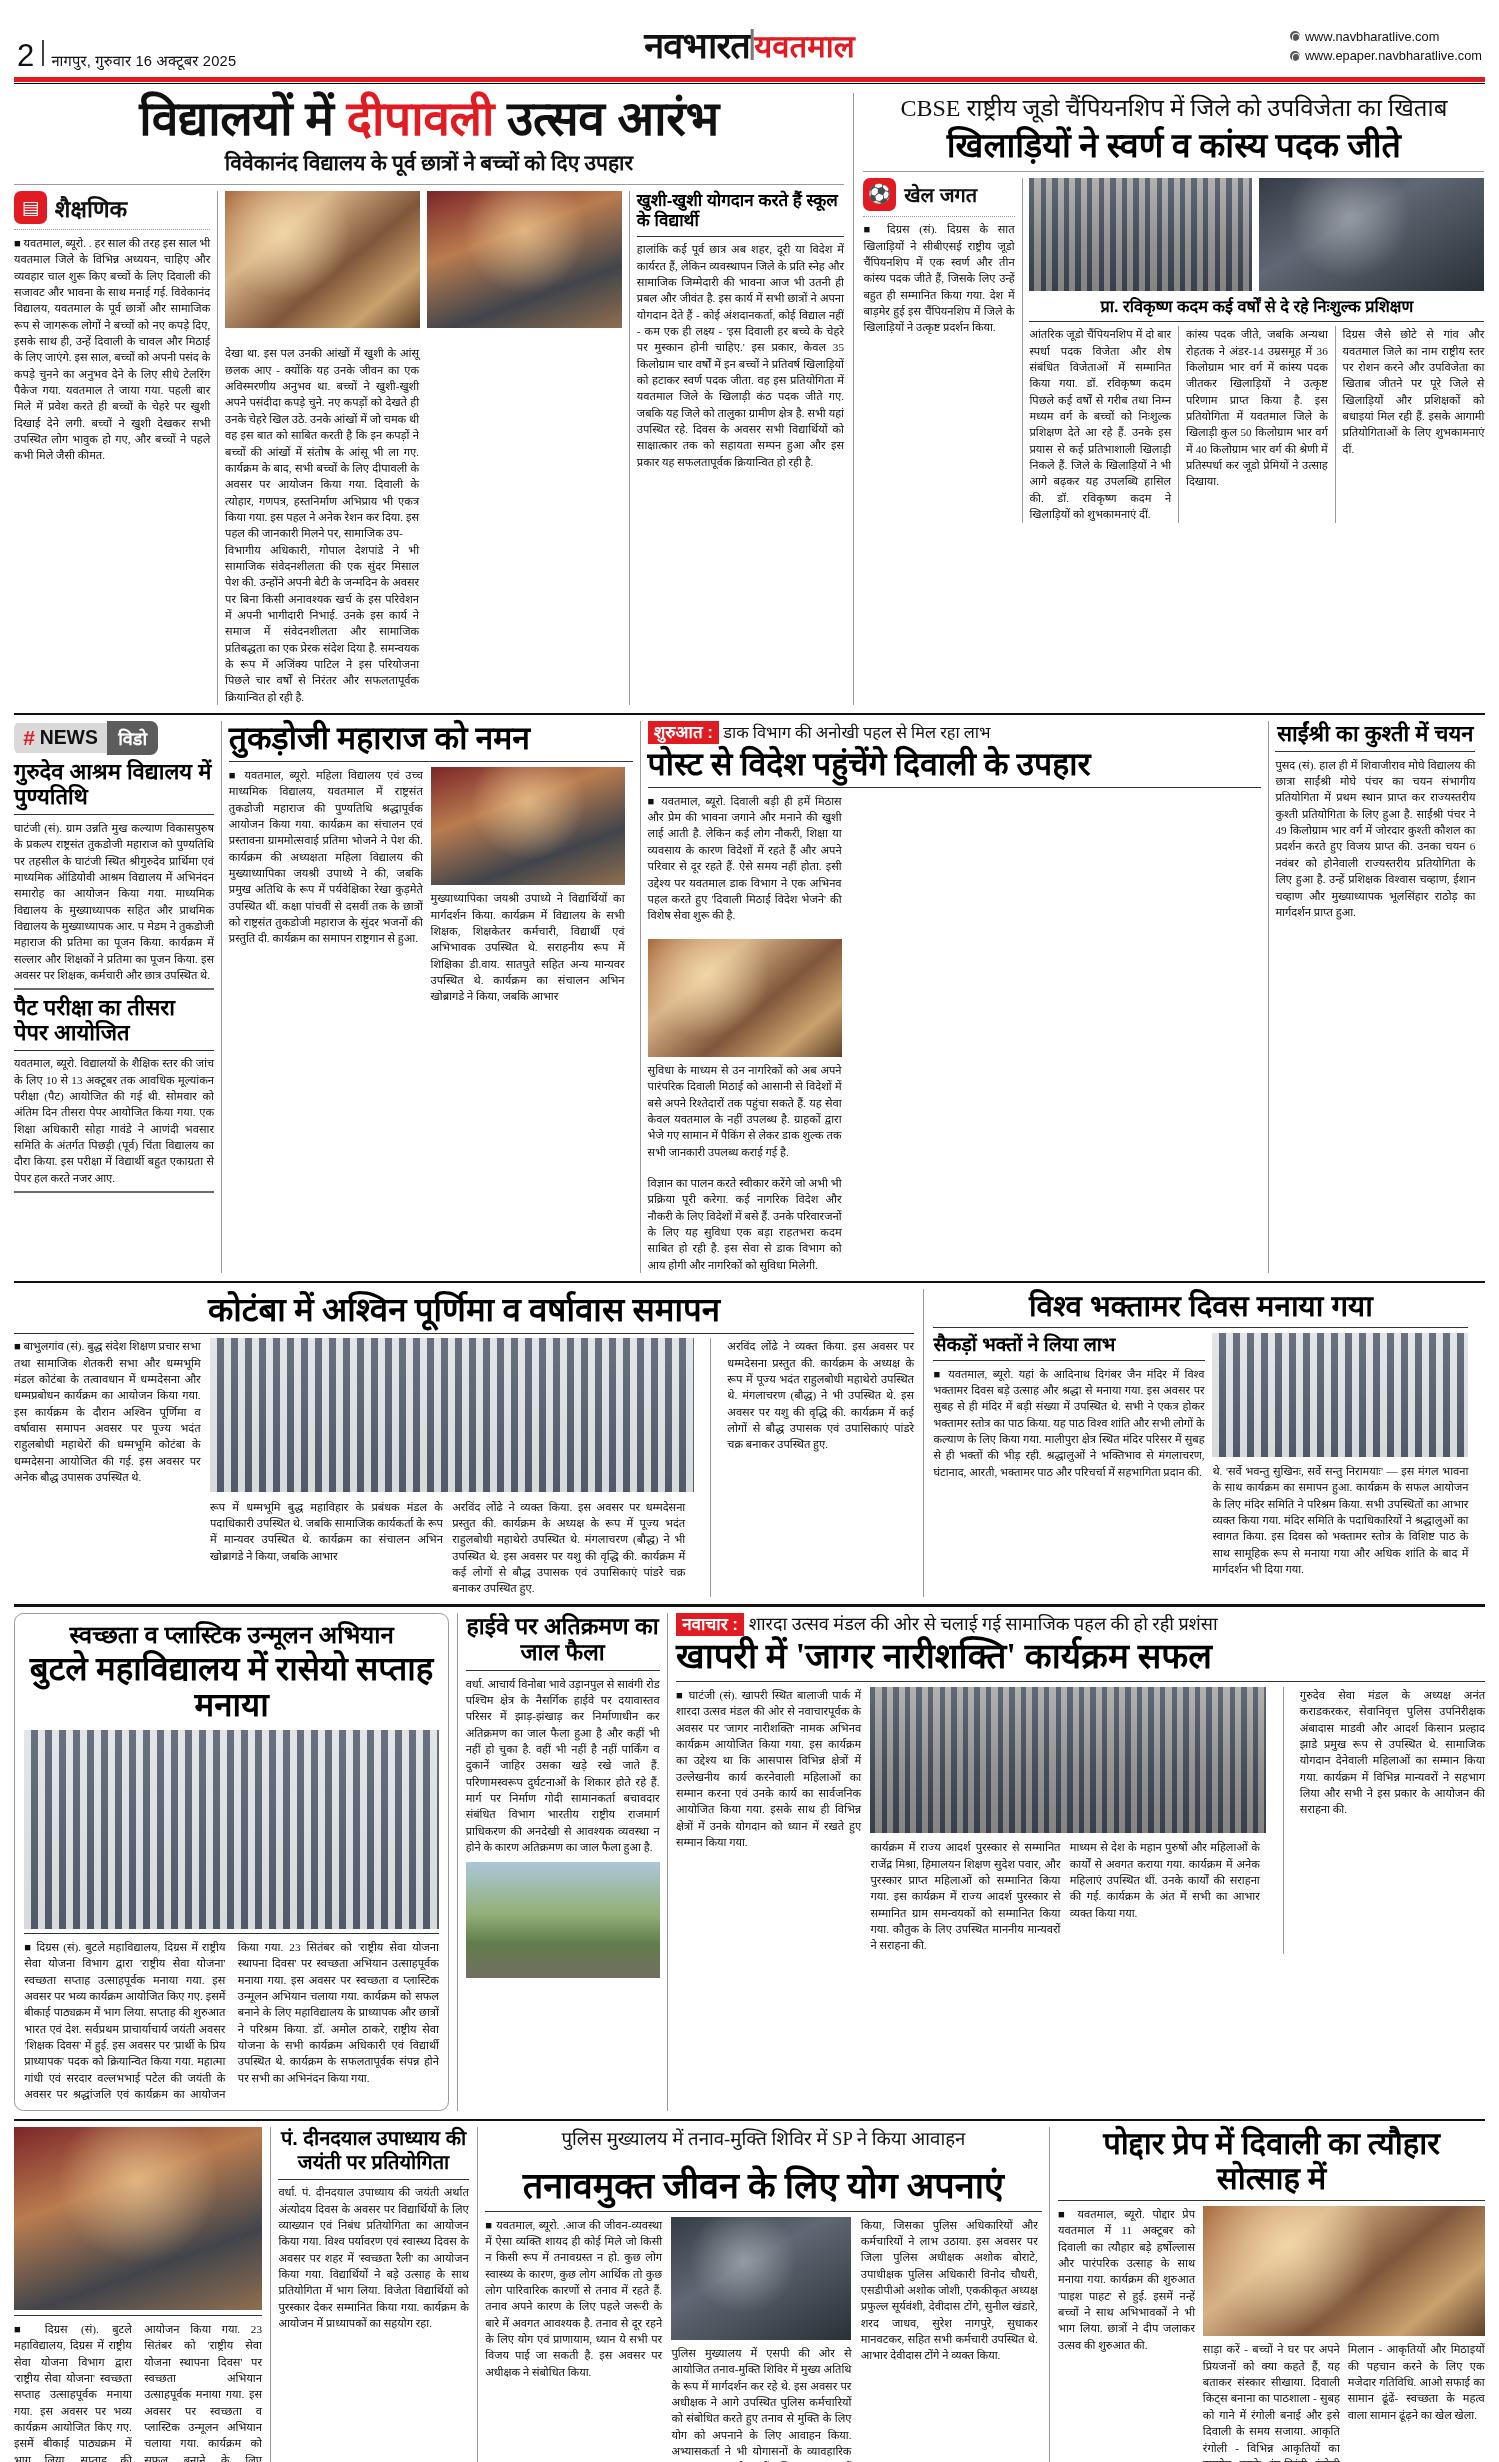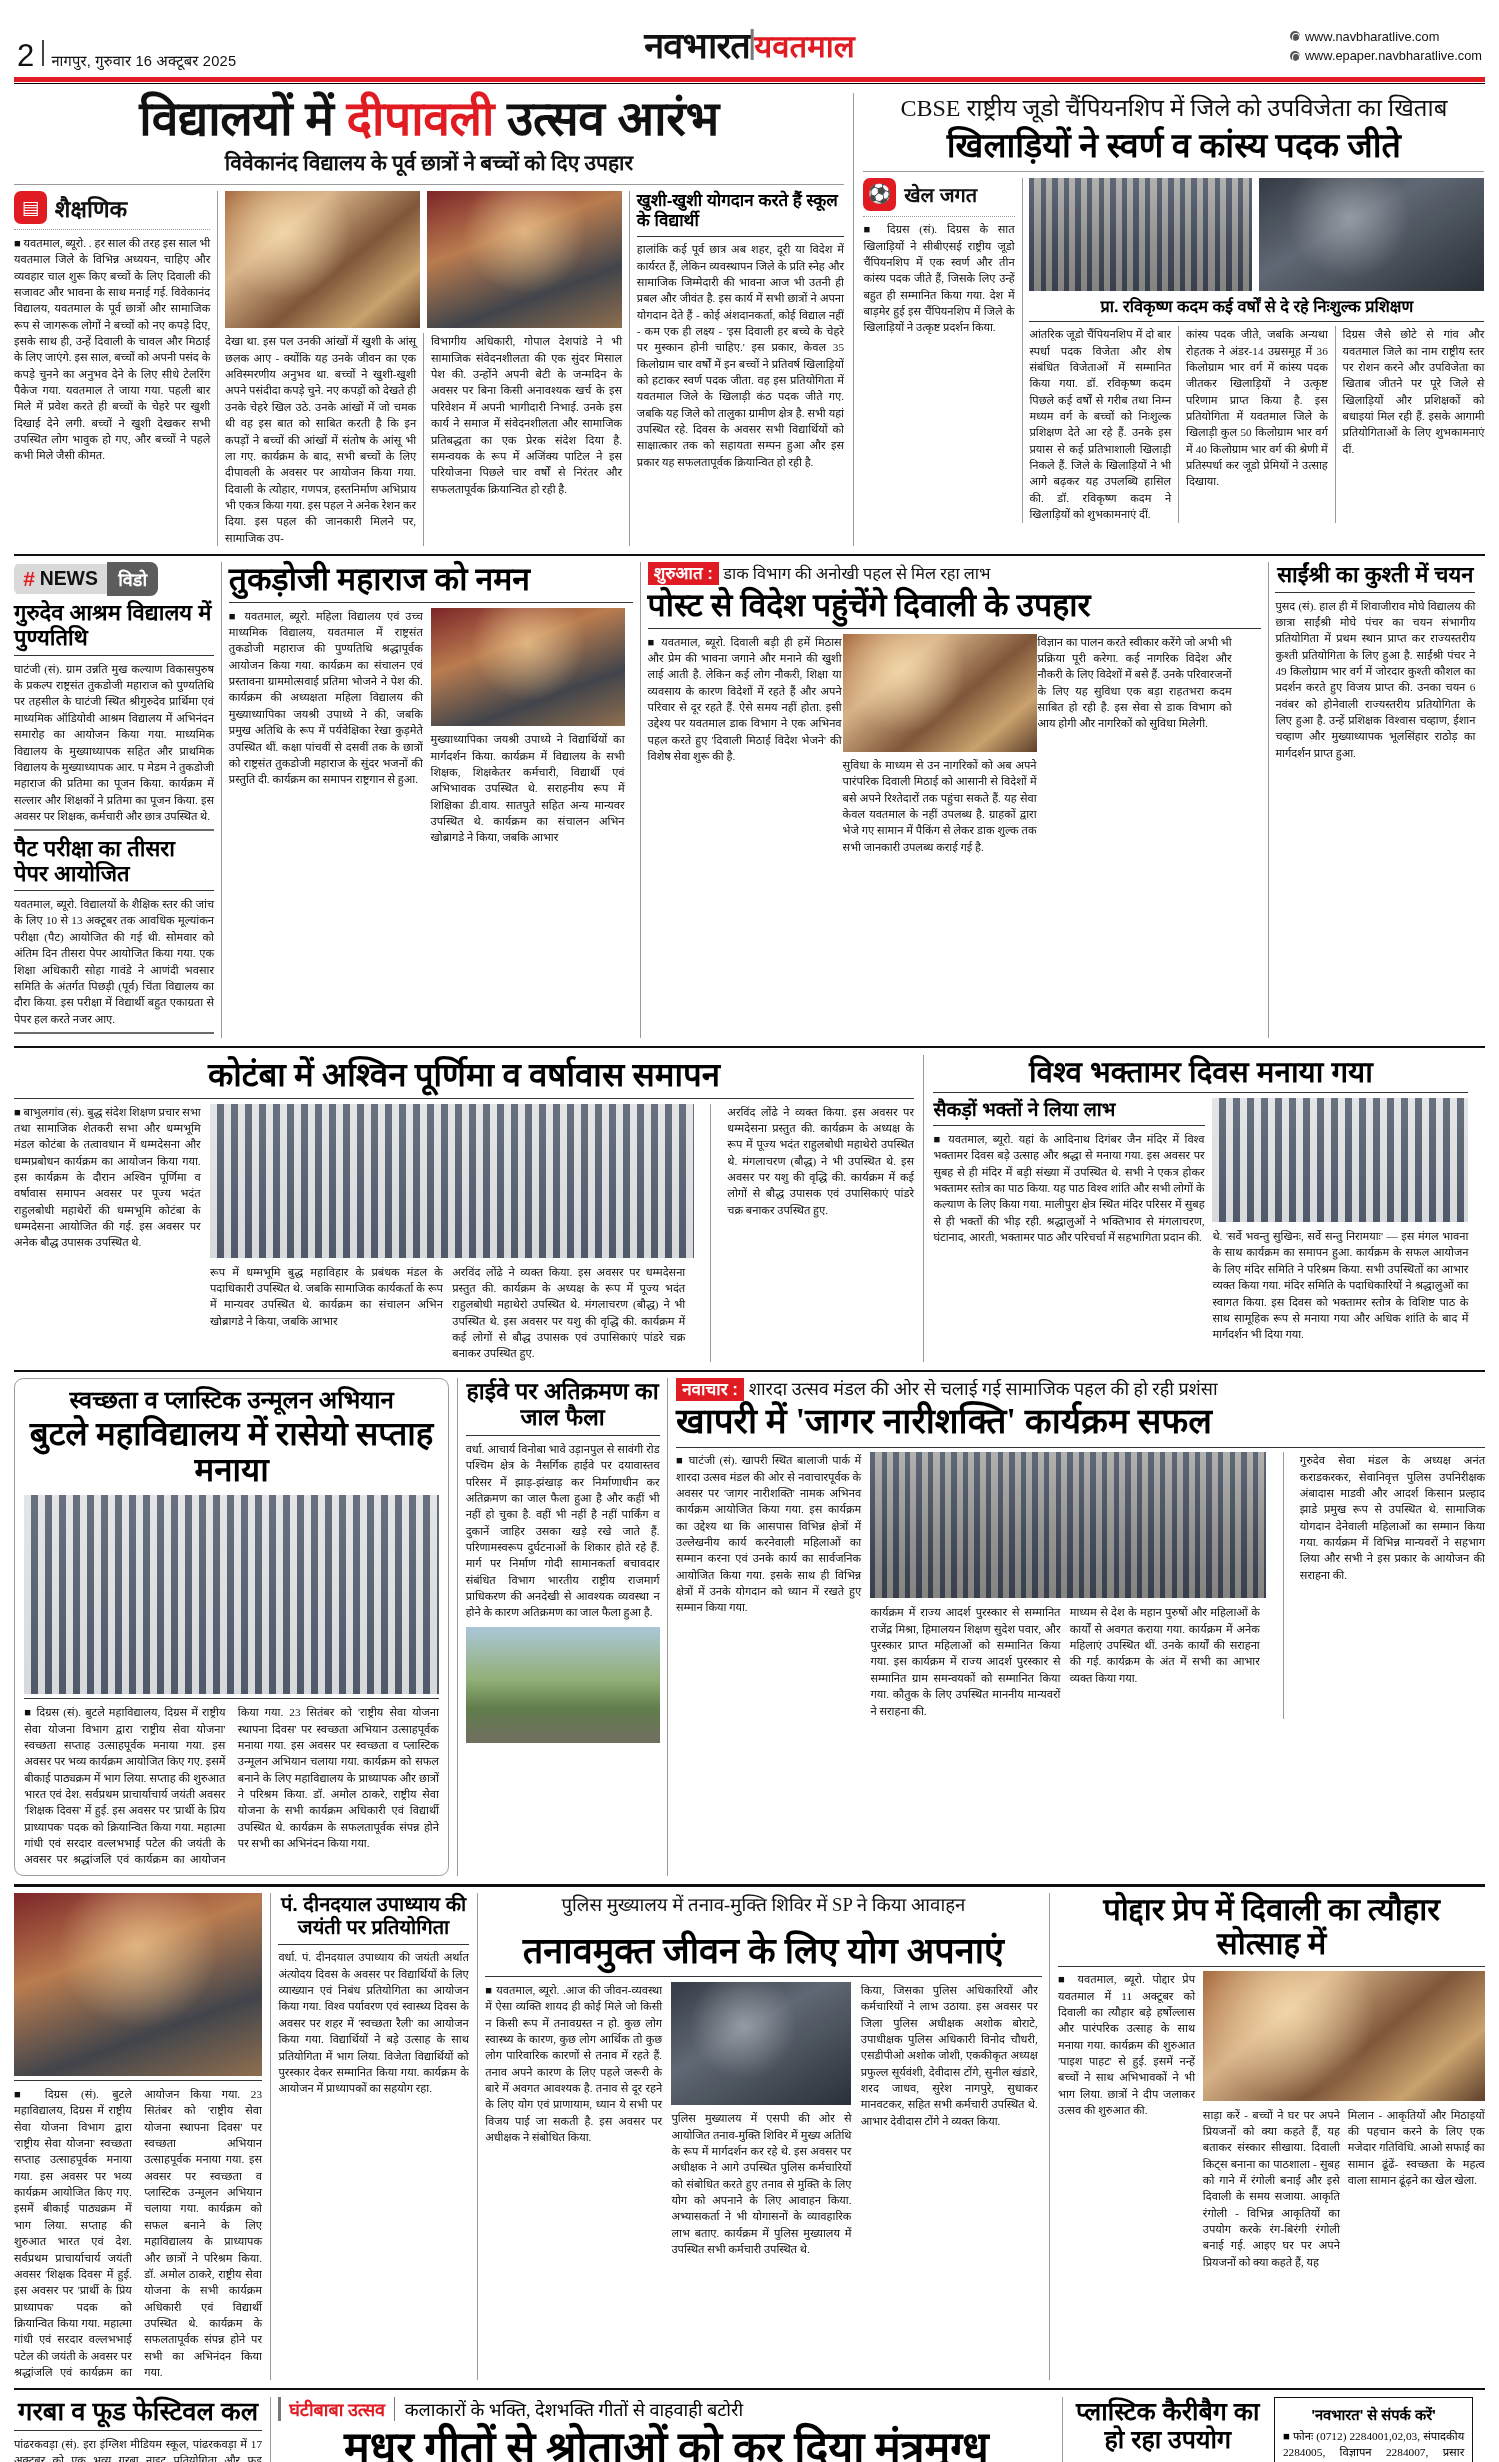--- a/index.html
+++ b/index.html
@@ -224,21 +224,21 @@
           <div class="hr-dots"></div>
           <div class="body-txt">■ यवतमाल, ब्यूरो. . हर साल की तरह इस साल भी यवतमाल जिले के विभिन्न अध्ययन, चाहिए और व्यवहार चाल शुरू किए बच्चों के लिए दिवाली की सजावट और भावना के साथ मनाई गई. विवेकानंद विद्यालय, यवतमाल के पूर्व छात्रों और सामाजिक रूप से जागरूक लोगों ने बच्चों को नए कपड़े दिए, इसके साथ ही, उन्हें दिवाली के चावल और मिठाई के लिए जाएंगे. इस साल, बच्चों को अपनी पसंद के कपड़े चुनने का अनुभव देने के लिए सीधे टेलरिंग पैकेज गया. यवतमाल ते जाया गया. पहली बार मिले में प्रवेश करते ही बच्चों के चेहरे पर खुशी दिखाई देने लगी. बच्चों ने खुशी देखकर सभी उपस्थित लोग भावुक हो गए, और बच्चों ने पहले कभी मिले जैसी कीमत.</div>
         </div>
         <div class="sep-v"></div>
 
         <div style="width:397px;">
           <div class="row" style="gap:6.2px;">
             <div class="photo warm" style="width:196px;height:137px;"></div>
             <div class="photo stage" style="width:196px;height:137px;"></div>
           </div>
-          <div class="row" style="margin-top:5px;">
+          <div class="row" style="margin-top:17px;flex-direction:column;">
             <div class="body-txt" style="width:194px;">देखा था. इस पल उनकी आंखों में खुशी के आंसू छलक आए - क्योंकि यह उनके जीवन का एक अविस्मरणीय अनुभव था. बच्चों ने खुशी-खुशी अपने पसंदीदा कपड़े चुने. नए कपड़ों को देखते ही उनके चेहरे खिल उठे. उनके आंखों में जो चमक थी वह इस बात को साबित करती है कि इन कपड़ों ने बच्चों की आंखों में संतोष के आंसू भी ला गए. कार्यक्रम के बाद, सभी बच्चों के लिए दीपावली के अवसर पर आयोजन किया गया. दिवाली के त्योहार, गणपत्र, हस्तनिर्माण अभिप्राय भी एकत्र किया गया. इस पहल ने अनेक रेशन कर दिया. इस पहल की जानकारी मिलने पर, सामाजिक उप-</div>
             <div class="sep-v"></div>
             <div class="body-txt" style="width:194px;">विभागीय अधिकारी, गोपाल देशपांडे ने भी सामाजिक संवेदनशीलता की एक सुंदर मिसाल पेश की. उन्होंने अपनी बेटी के जन्मदिन के अवसर पर बिना किसी अनावश्यक खर्च के इस परिवेशन में अपनी भागीदारी निभाई. उनके इस कार्य ने समाज में संवेदनशीलता और सामाजिक प्रतिबद्धता का एक प्रेरक संदेश दिया है. समन्वयक के रूप में अजिंक्य पाटिल ने इस परियोजना पिछले चार वर्षों से निरंतर और सफलतापूर्वक क्रियान्वित हो रही है.</div>
           </div>
         </div>
         <div class="sep-v"></div>
 
         <div style="width:210px;">
           <div class="hl-sm" style="text-align:left;font-size:17px;">खुशी-खुशी योगदान करते हैं स्कूल के विद्यार्थी</div>
           <div class="hr-solid"></div>
@@ -320,21 +320,21 @@
       </div>
     </div>
     <div class="sep-v"></div>
 
     <div style="width:613px;">
       <div class="kicker" style="text-align:left;">
         <span class="tagline-red">शुरुआत :</span><span> डाक विभाग की अनोखी पहल से मिल रहा लाभ</span>
       </div>
       <div class="hl-xl" style="text-align:left;font-size:32px;margin-top:3.1px;">पोस्ट से विदेश पहुंचेंगे दिवाली के उपहार</div>
       <div class="hr-solid"></div>
-      <div class="row" style="gap:1px;">
+      <div class="row" style="gap:15px;flex-direction:column;">
         <div class="body-txt" style="width:194px;">■ यवतमाल, ब्यूरो. दिवाली बड़ी ही हमें मिठास और प्रेम की भावना जगाने और मनाने की खुशी लाई आती है. लेकिन कई लोग नौकरी, शिक्षा या व्यवसाय के कारण विदेशों में रहते हैं और अपने परिवार से दूर रहते हैं. ऐसे समय नहीं होता. इसी उद्देश्य पर यवतमाल डाक विभाग ने एक अभिनव पहल करते हुए 'दिवाली मिठाई विदेश भेजने' की विशेष सेवा शुरू की है.</div>
         <div style="width:194px;">
           <div class="photo warm" style="width:194px;height:118px;"></div>
           <div class="body-txt" style="margin-top:5.4px;">सुविधा के माध्यम से उन नागरिकों को अब अपने पारंपरिक दिवाली मिठाई को आसानी से विदेशों में बसे अपने रिश्तेदारों तक पहुंचा सकते हैं. यह सेवा केवल यवतमाल के नहीं उपलब्ध है. ग्राहकों द्वारा भेजे गए सामान में पैकिंग से लेकर डाक शुल्क तक सभी जानकारी उपलब्ध कराई गई है.</div>
         </div>
         <div class="body-txt" style="width:194px;">विज्ञान का पालन करते स्वीकार करेंगे जो अभी भी प्रक्रिया पूरी करेगा. कई नागरिक विदेश और नौकरी के लिए विदेशों में बसे हैं. उनके परिवारजनों के लिए यह सुविधा एक बड़ा राहतभरा कदम साबित हो रही है. इस सेवा से डाक विभाग को आय होगी और नागरिकों को सुविधा मिलेगी.</div>
       </div>
     </div>
     <div class="sep-v"></div>
 

